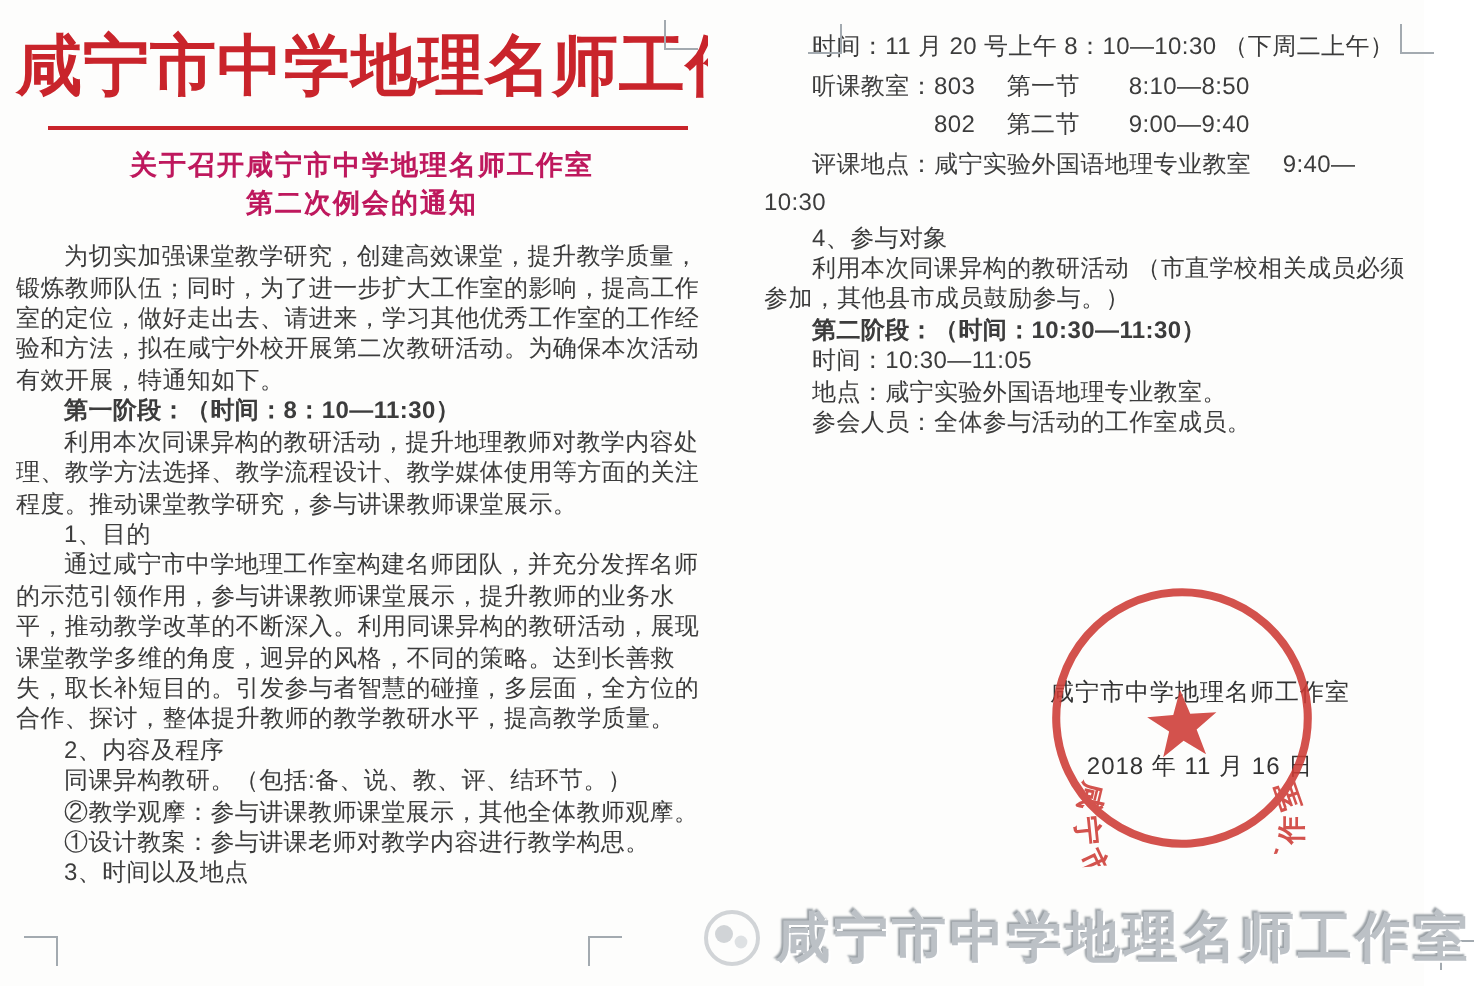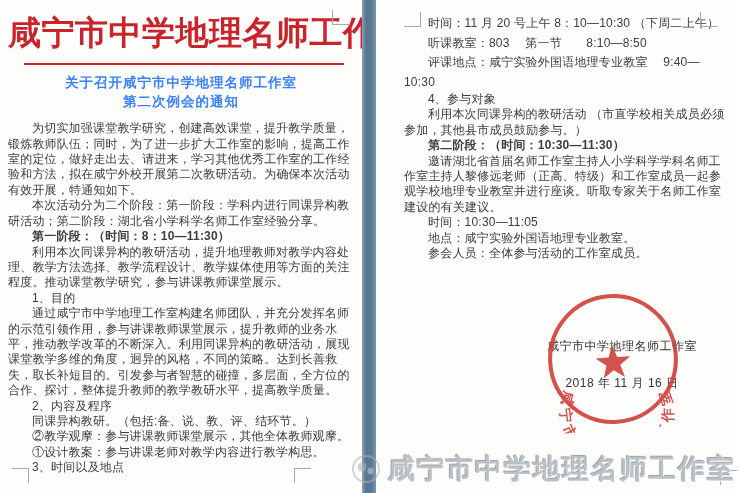--- a/index.html
+++ b/index.html
@@ -2,33 +2,33 @@
 <html><head>
 <meta charset="utf-8">
 <style>
   html,body { margin:0; padding:0; background:#e9e9e9; }
   .screen {
     position:relative; width:740px; height:493px; overflow:hidden;
     background:#ffffff; font-family:"Liberation Sans", sans-serif;
   }
   .page { position:absolute; top:0; height:493px; background:#fdfdfc; }
   .page-left  { left:0;   width:362px; }
-  .page-right { left:376px; width:358px; }
+  .page-right { left:354px; width:358px; }
   .divider {
     position:absolute; left:362px; top:0; width:14px; height:493px;
     background:linear-gradient(90deg,#8ba1b6 0%, #55758f 30%, #5b7b97 70%, #8097ac 100%);
   }
   
   .lp-inner { padding:12px 8px 0 8px; }
   .masthead {
     color:#c9242b; font-size:33px; font-weight:bold; line-height:1.25;
     white-space:nowrap; letter-spacing:0.5px; text-align:left;
   }
   .red-rule { border:none; border-top:2px solid #c9242b; margin:10px 10px 8px 16px; }
-  .doc-title { text-align:center; font-size:13.5px; font-weight:bold; color:#3b82f6;
+  .doc-title { text-align:center; font-size:13.5px; font-weight:bold; color:#be185d;
     line-height:19px; letter-spacing:1px; }
   .doc-title-wrap { margin:4px 0 10px 0; }
   .body-text p { margin:0; font-size:12px; line-height:15.4px; color:#3c3c3c; letter-spacing:0.2px; }
   .body-text p.indent { text-indent:24px; }
   .body-text p.bold { font-weight:bold; }
   .body-text p.sched { line-height:19.5px; }
   
   .rp-inner { padding:14px 8px 0 28px; }
   .sig-block { position:absolute; left:140px; top:338px; width:212px; text-align:center;
     font-size:12px; color:#333; z-index:3; letter-spacing:0.5px; }
@@ -63,21 +63,20 @@
       <div class="masthead">咸宁市中学地理名师工作室</div>
       <hr class="red-rule">
       <div class="doc-title-wrap">
         <div class="doc-title">关于召开咸宁市中学地理名师工作室</div>
         <div class="doc-title">第二次例会的通知</div>
       </div>
       <div class="body-text">
 
           <p class=" indent">为切实加强课堂教学研究，创建高效课堂，提升教学质量，锻炼教师队伍；同时，为了进一步扩大工作室的影响，提高工作室的定位，做好走出去、请进来，学习其他优秀工作室的工作经验和方法，拟在咸宁外校开展第二次教研活动。为确保本次活动有效开展，特通知如下。</p>
 
-          <p class=" indent">本次活动分为二个阶段：第一阶段：学科内进行同课异构教研活动；第二阶段：湖北省小学科学名师工作室经验分享。</p>
 
           <p class=" indent bold">第一阶段：（时间：8：10—11:30）</p>
 
           <p class=" indent">利用本次同课异构的教研活动，提升地理教师对教学内容处理、教学方法选择、教学流程设计、教学媒体使用等方面的关注程度。推动课堂教学研究，参与讲课教师课堂展示。</p>
 
           <p class=" indent">1、目的</p>
 
           <p class=" indent">通过咸宁市中学地理工作室构建名师团队，并充分发挥名师的示范引领作用，参与讲课教师课堂展示，提升教师的业务水平，推动教学改革的不断深入。利用同课异构的教研活动，展现课堂教学多维的角度，迥异的风格，不同的策略。达到长善救失，取长补短目的。引发参与者智慧的碰撞，多层面，全方位的合作、探讨，整体提升教师的教学教研水平，提高教学质量。</p>
 
           <p class=" indent">2、内容及程序</p>
@@ -97,30 +96,30 @@
   <div class="divider"></div>
 
   <div class="page page-right">
     <div class="rp-inner">
       <div class="body-text">
 
           <p class=" indent sched">时间：11 月 20 号上午 8：10—10:30 （下周二上午）</p>
 
           <p class=" indent sched">听课教室：803　 第一节　　8:10—8:50</p>
 
+          <p class=" indent sched">　　　　　802　 第二节　　9:00—9:40</p>
 
           <p class=" indent sched">评课地点：咸宁实验外国语地理专业教室　 9:40—10:30</p>
 
           <p class=" indent">4、参与对象</p>
 
           <p class=" indent">利用本次同课异构的教研活动 （市直学校相关成员必须参加，其他县市成员鼓励参与。）</p>
 
           <p class=" indent bold">第二阶段：（时间：10:30—11:30）</p>
 
-          <p class=" indent">邀请湖北省首届名师工作室主持人小学科学学科名师工作室主持人黎修远老师（正高、特级）和工作室成员一起参观学校地理专业教室并进行座谈。听取专家关于名师工作室建设的有关建议。</p>
 
           <p class=" indent">时间：10:30—11:05</p>
 
           <p class=" indent">地点：咸宁实验外国语地理专业教室。</p>
 
           <p class=" indent">参会人员：全体参与活动的工作室成员。</p>
         </div>
     </div>
 
     <div class="sig-block">

